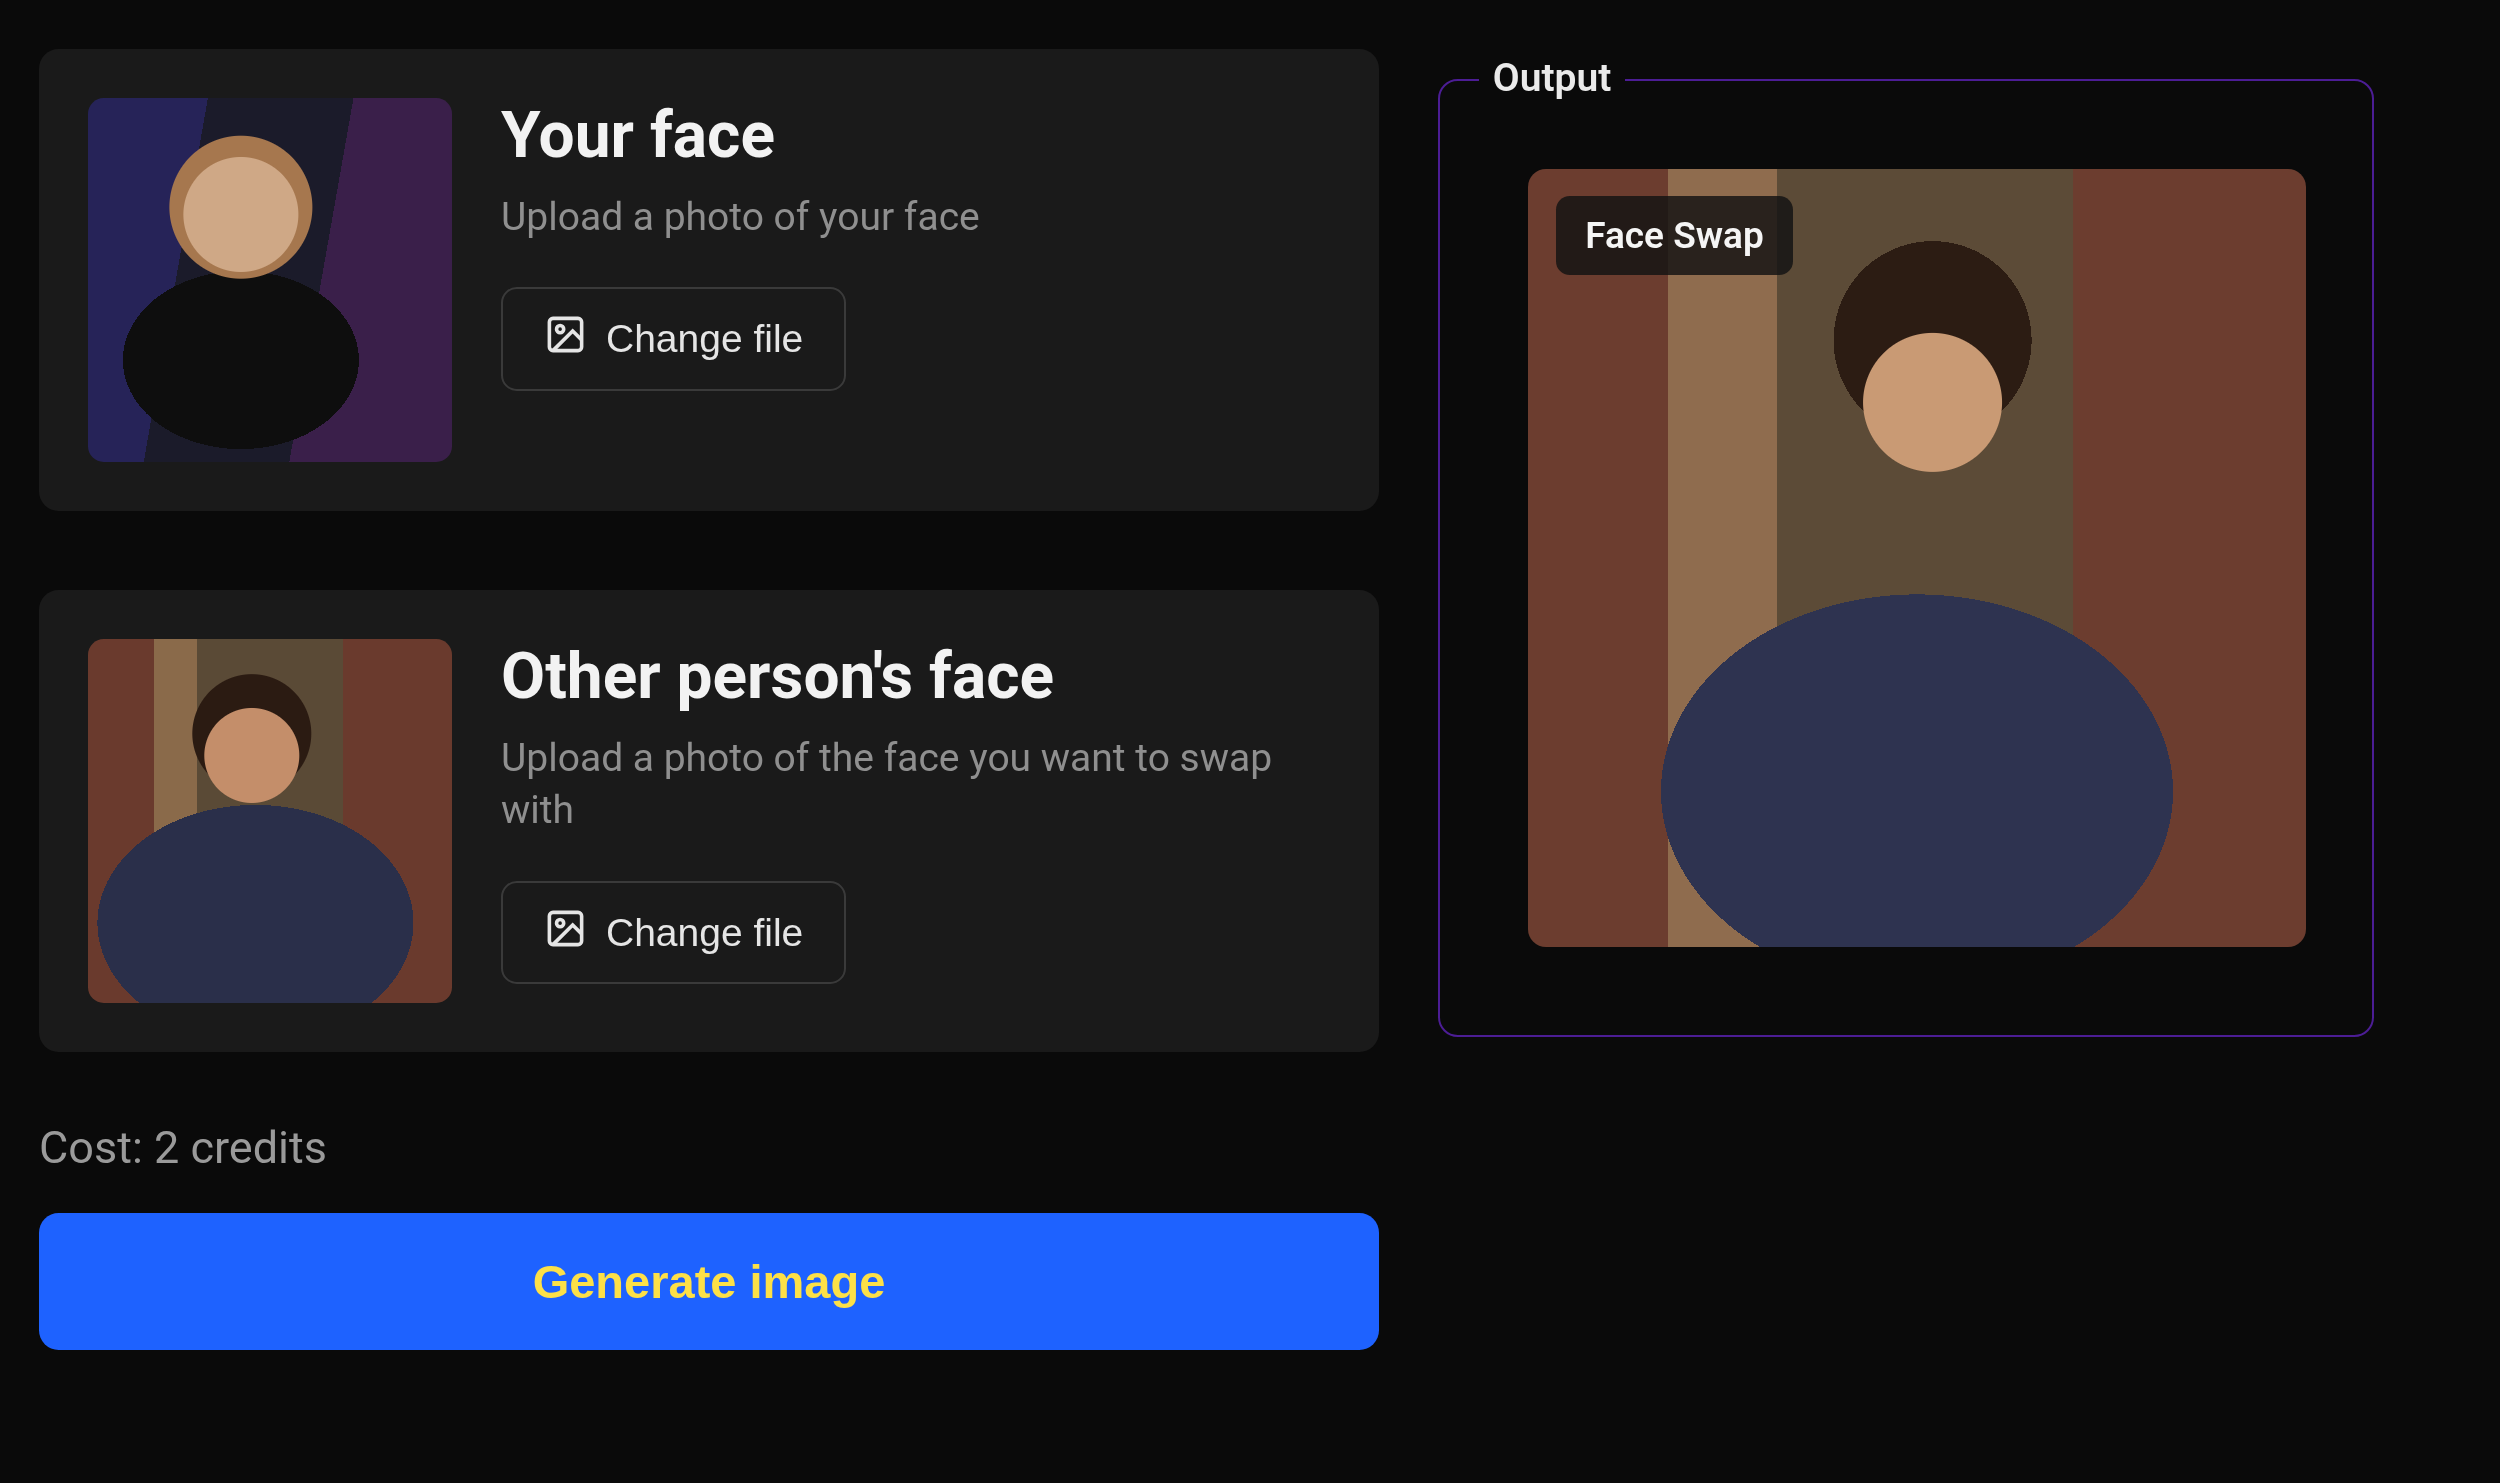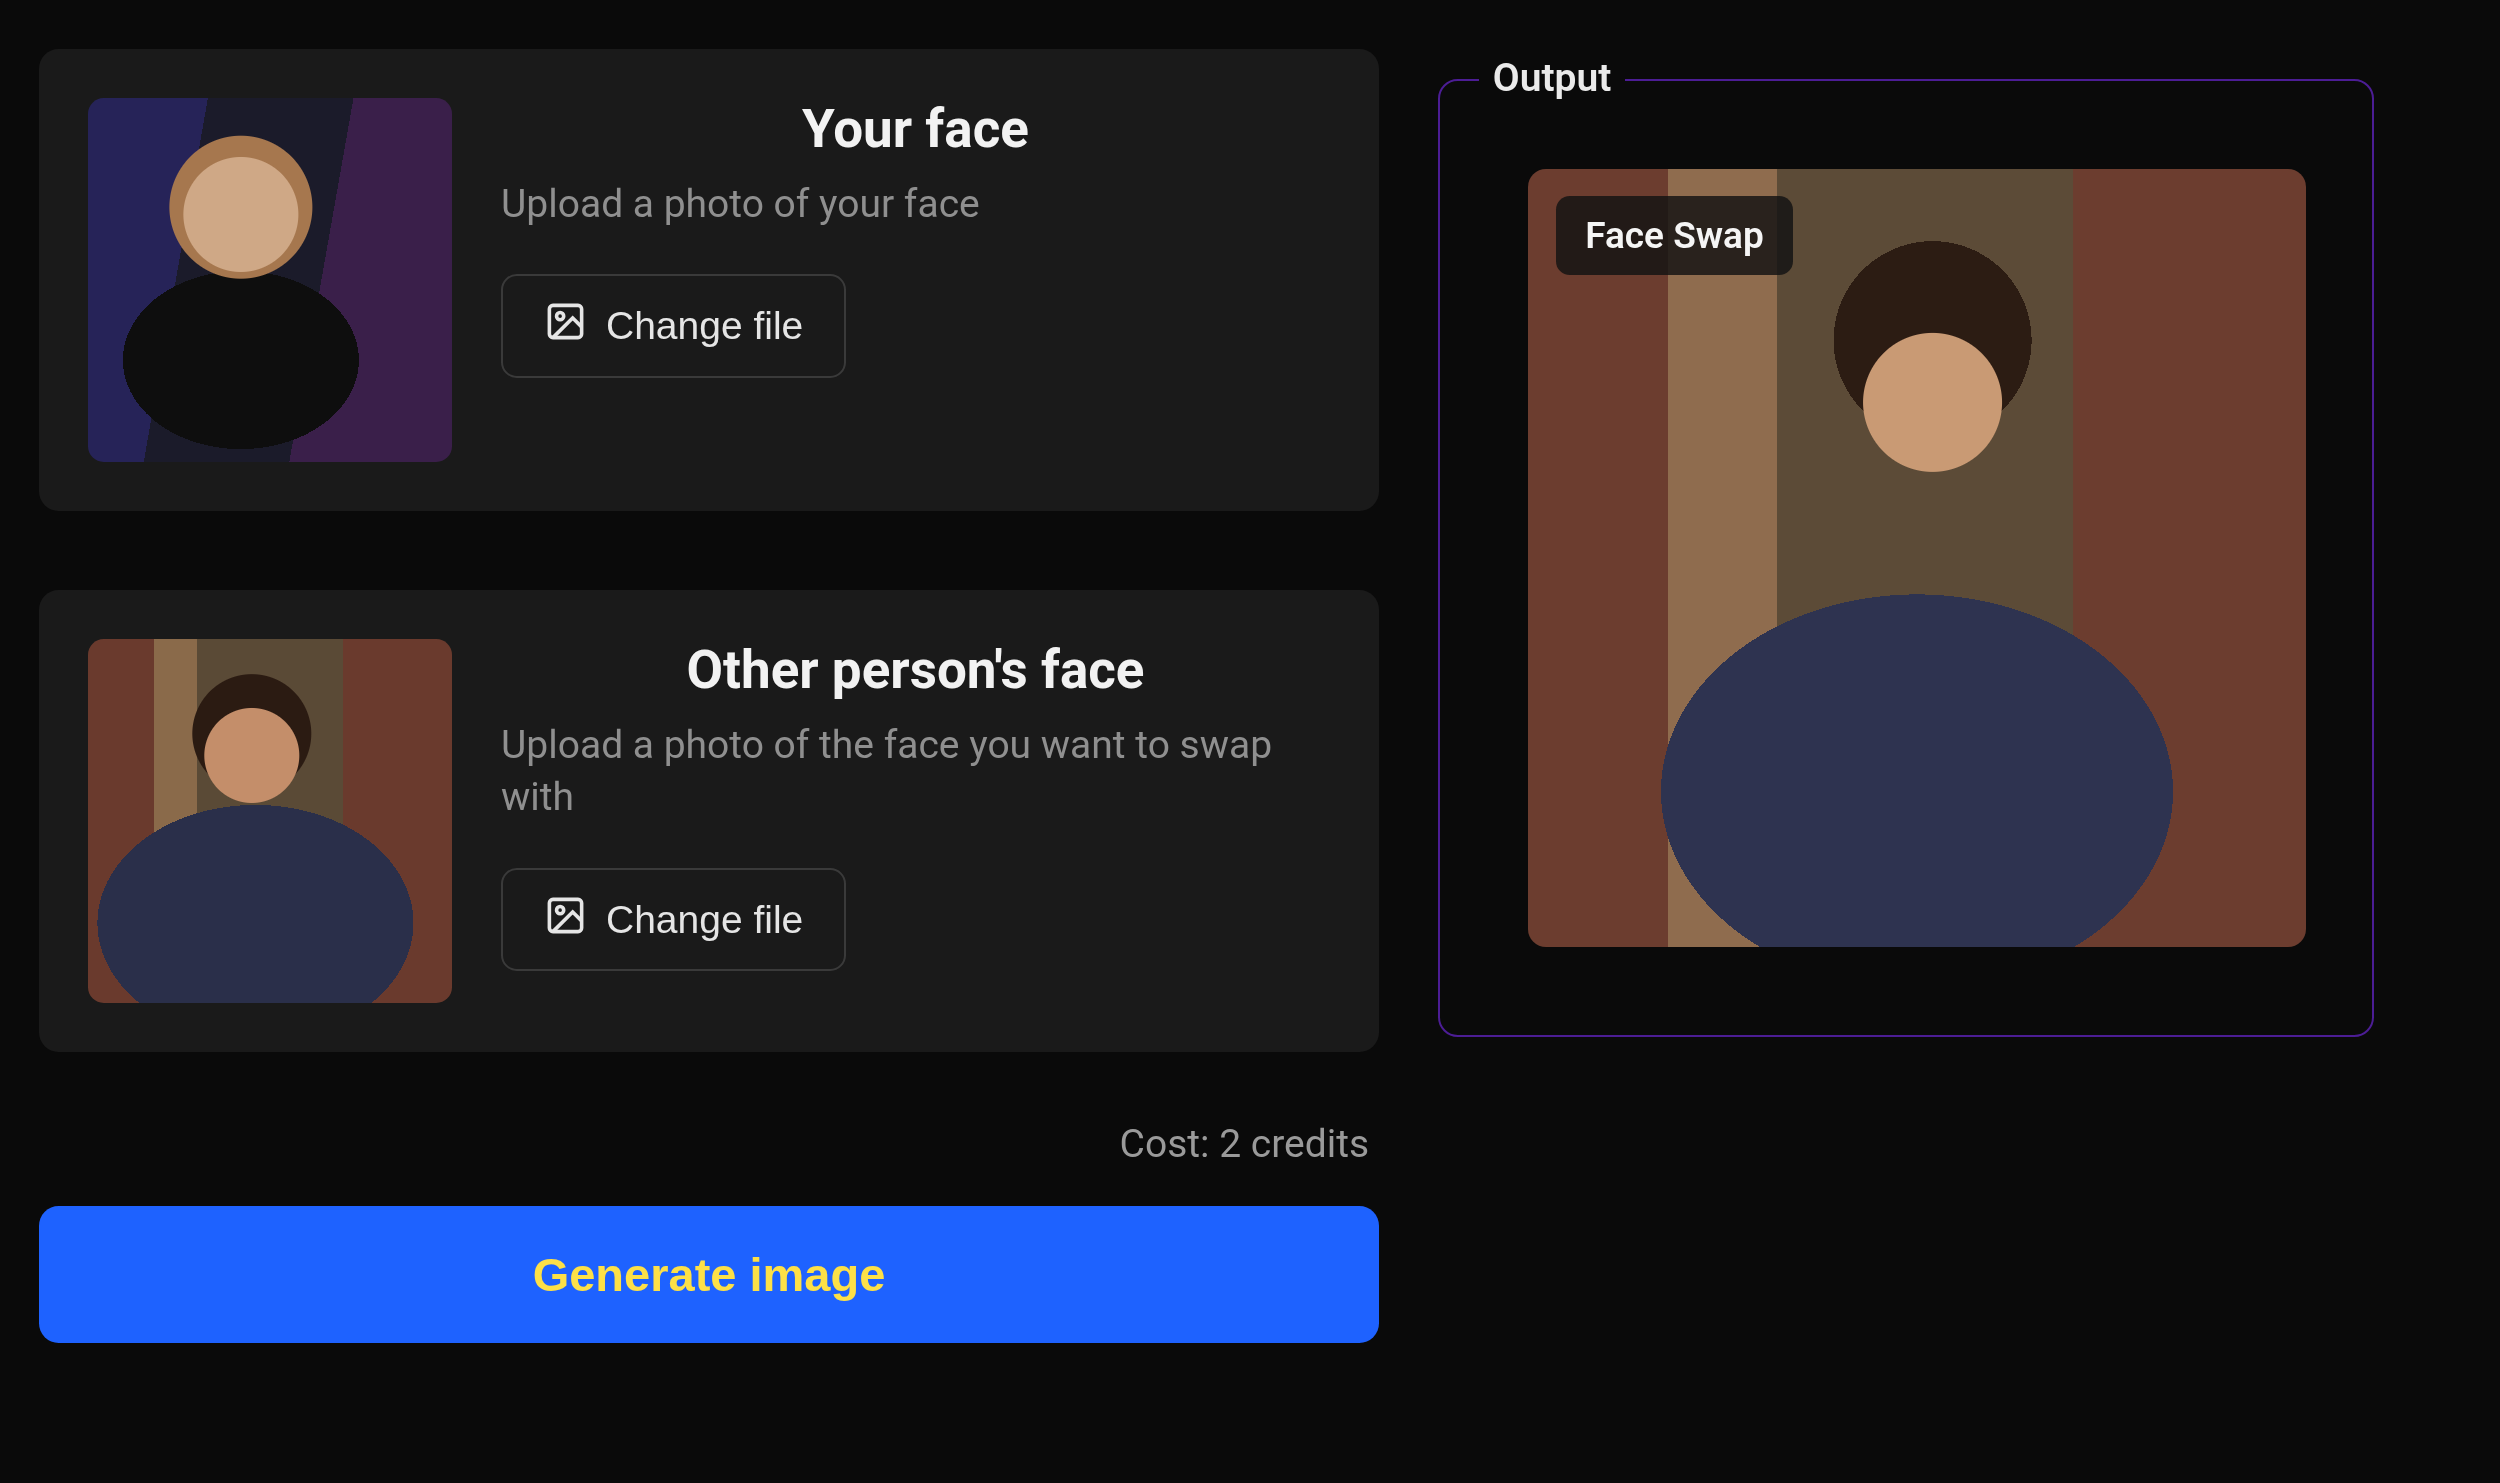--- a/index.html
+++ b/index.html
@@ -53,25 +53,24 @@
   }
   .thumb.b {
     background:
       radial-gradient(circle at 45% 32%, #c48e6a 0 47px, transparent 48px),
       radial-gradient(circle at 45% 26%, #2b1b12 0 59px, transparent 60px),
       radial-gradient(ellipse 158px 118px at 46% 78%, #2a2f4a 0 100%, transparent 0),
       linear-gradient(90deg, #6a3a2d 0 18%, #8a6a4a 18% 30%, #5a4a36 30% 70%, #6a3a2d 70% 100%);
   }
   .card-body { flex: 1; }
   .card-title {
-    font-size: 53px;
+    font-size: 64px;
     font-weight: 700;
     color: #f2f2f2;
     margin-bottom: 17.7px;
-    text-align: center;
   }
   .card-sub {
     font-size: 39px;
     color: #8f8f8f;
     line-height: 1.35;
     margin-bottom: 44px;
   }
   .change-btn {
     display: inline-flex;
     align-items: center;
@@ -80,22 +79,22 @@
     background: transparent;
     color: #e5e5e5;
     font-size: 39px;
     font-weight: 500;
     padding: 23.6px 41px;
     border-radius: 15.8px;
     cursor: pointer;
   }
   .change-btn svg { width: 43px; height: 43px; stroke: #e5e5e5; fill: none; stroke-width: 2; }
   .cost-line {
-    text-align: right;
-    font-size: 39px;
+    text-align: left;
+    font-size: 45px;
     color: #9a9a9a;
     margin-top: -9.9px;
     margin-bottom: 39px;
     padding-right: 9.9px;
   }
   .gen-btn {
     width: 100%;
     background: #1e62ff;
     color: #fde047;
     border: none;

